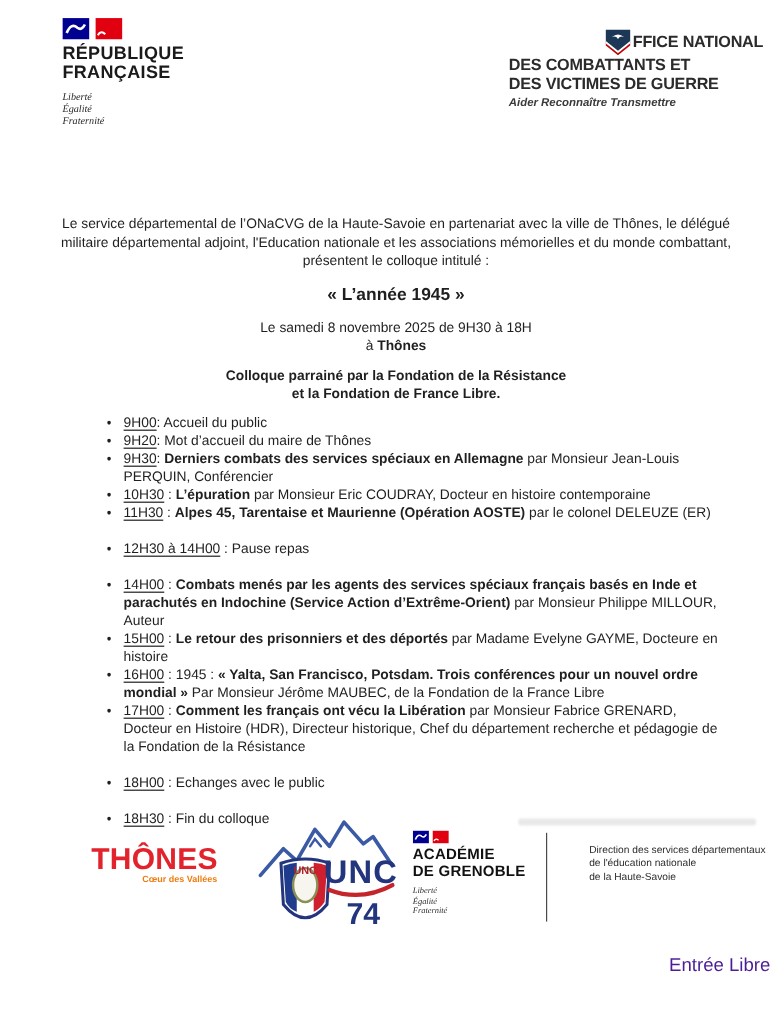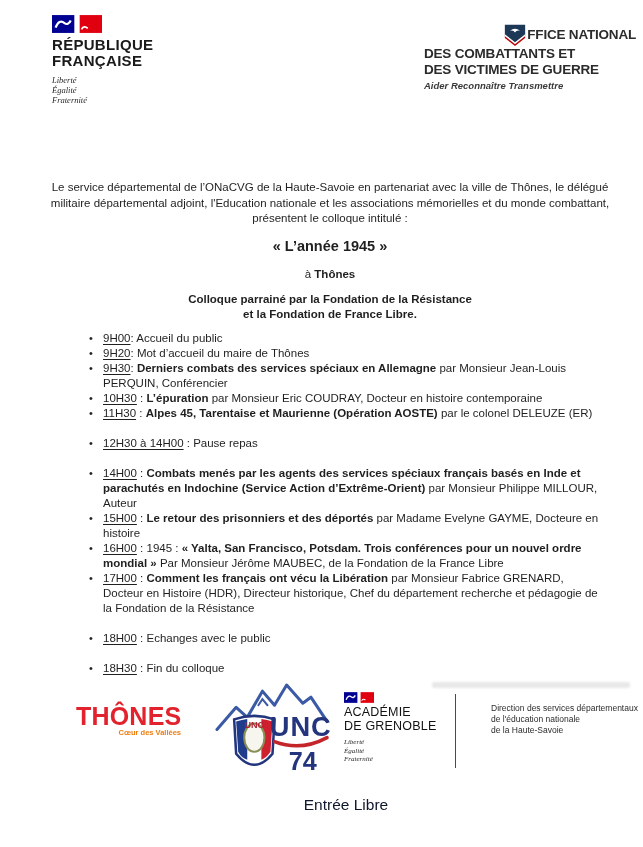--- a/index.html
+++ b/index.html
@@ -46,31 +46,31 @@
 
   
   .thones-logo { position: absolute; left: 76px; top: 703px; width: 108px; }
   .thones-name { font-size: 25px; font-weight: bold; color: #e2232d; letter-spacing: 0.2px; line-height: 26px; }
   .thones-sub { font-size: 7.5px; font-weight: bold; color: #ee7d11; text-align: right; padding-right: 3px; margin-top: -1px; }
 
   .unc-logo { position: absolute; left: 213px; top: 677px; }
 
   .academie-block { position: absolute; left: 344px; top: 692px; width: 108px; }
   .academie-flag { display: block; margin-bottom: 3px; }
-  .academie-name { font-size: 12.5px; font-weight: normal; line-height: 13.5px; letter-spacing: .2px; color: #111; }
+  .academie-name { font-size: 12.5px; font-weight: bold; line-height: 13.5px; letter-spacing: .2px; color: #111; }
   .academie-motto { margin-top: 5px; font-family: "Liberation Serif", serif; font-style: italic; font-size: 7px; line-height: 8.5px; color: #2a2a2a; }
 
   .logo-divider { position: absolute; left: 455px; top: 694px; width: 1px; height: 74px; background: #4a4a4a; }
 
   .direction-block { position: absolute; left: 467px; top: 703px; width: 166px; font-size: 8.5px; font-weight: normal; line-height: 11px; color: #2b2b2b; margin-left: 24px; }
 
   .faded-artifact { position: absolute; left: 432px; top: 682px; width: 198px; height: 6px; background: #dcdcdc; opacity: .65; filter: blur(1px); border-radius: 2px; }
 
   
-  .footer { position: absolute; left: 50px; top: 796px; width: 592px; text-align: center; font-size: 15.5px; color: #0f172a; }
+  .footer { position: absolute; left: 50px; top: 796px; width: 592px; text-align: right; font-size: 15.5px; color: #4c1d95; }
 </style>
 </head>
 <body>
 
 <div class="page">
 
   <div class="rf-block">
     <svg class="rf-flag" width="50" height="18" viewBox="0 0 56 20">
       <rect x="0" y="0" width="25" height="20" fill="#000091"></rect>
       <path d="M4 14 Q8 4 14 9 Q18 12 21 6" stroke="#ffffff" stroke-width="2.5" fill="none"></path>
@@ -100,20 +100,21 @@
     <div class="onacvg-title">DES VICTIMES DE GUERRE</div>
     <div class="onacvg-tagline">Aider Reconnaître Transmettre</div>
   </div>
 
   <div class="content">
     <p class="intro-par">Le service départemental de l’ONaCVG de la Haute-Savoie en partenariat avec la ville de Thônes, le délégué militaire départemental adjoint, l'Education nationale et les associations mémorielles et du monde combattant, présentent le colloque intitulé :</p>
 
     <div class="event-title">« L’année 1945 »</div>
 
     <div class="date-block">
+      <div>Le samedi 8 novembre 2025 de 9H30 à 18H</div>
       <div><span>à </span><span class="bold">Thônes</span></div>
     </div>
 
     <div class="patronage">
       <div>Colloque parrainé par la Fondation de la Résistance</div>
       <div>et la Fondation de France Libre.</div>
     </div>
 
     <ul class="schedule">
       <li class="sched-item"><span class="t">9H00</span><span>: </span><span></span><span class="b"></span><span>Accueil du public</span></li>

